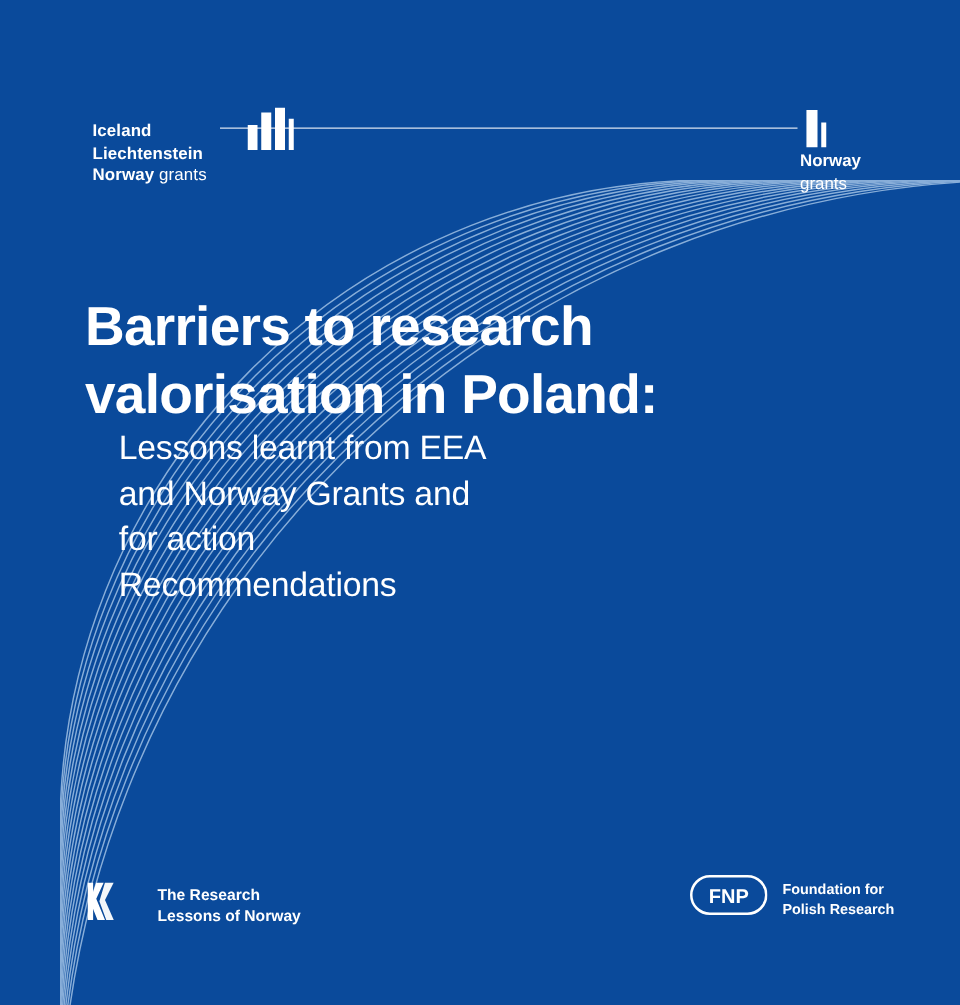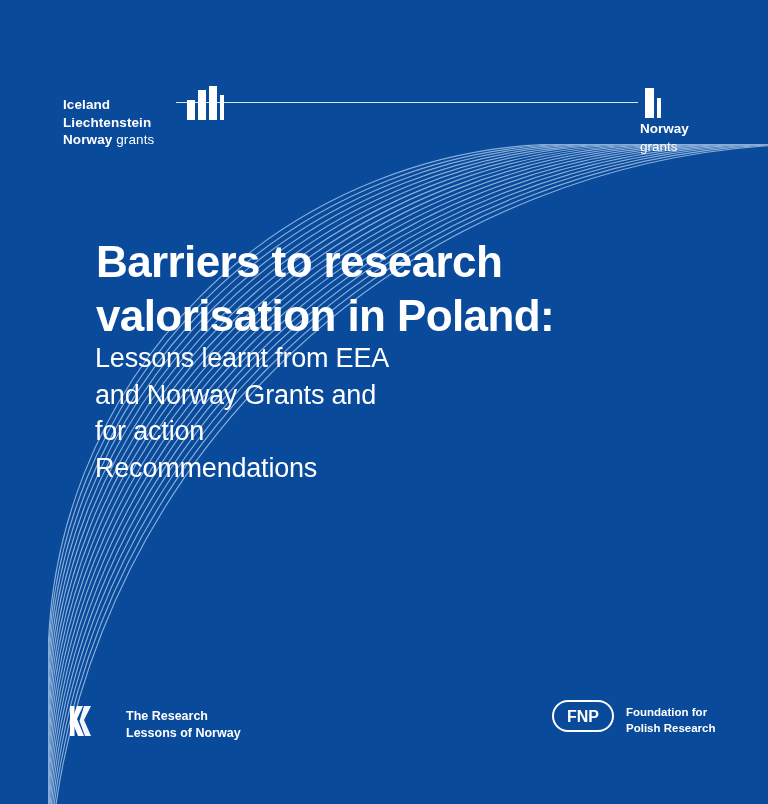--- a/index.html
+++ b/index.html
@@ -43,21 +43,21 @@
   .rule {
     position: absolute;
     left: 176px;
     top: 20px;
     width: 462px;
     height: 1px;
     background: rgba(255,255,255,.85);
   }
   .eea-logo {
     position: absolute;
-    left: 63px;
+    left: 74px;
     top: 14px;
     color: #ffffff;
     line-height: 1.3;
   }
   .eea-logo .l1, .eea-logo .l2, .eea-logo .l3 {
     font-size: 13.5px;
     font-weight: bold;
     letter-spacing: .1px;
     display: block;
     white-space: nowrap;
@@ -101,21 +101,20 @@
   .title {
     position: absolute;
     left: 68px;
     top: 206px;
     width: 620px;
     color: #ffffff;
     font-size: 44px;
     font-weight: bold;
     line-height: 1.22;
     letter-spacing: -0.6px;
-    margin-left: 28px;
   }
   .title .line { display: block; }
   .subtitle {
     position: absolute;
     left: 68px;
     top: 340px;
     width: 480px;
     color: #ffffff;
     font-size: 27px;
     font-weight: normal;

